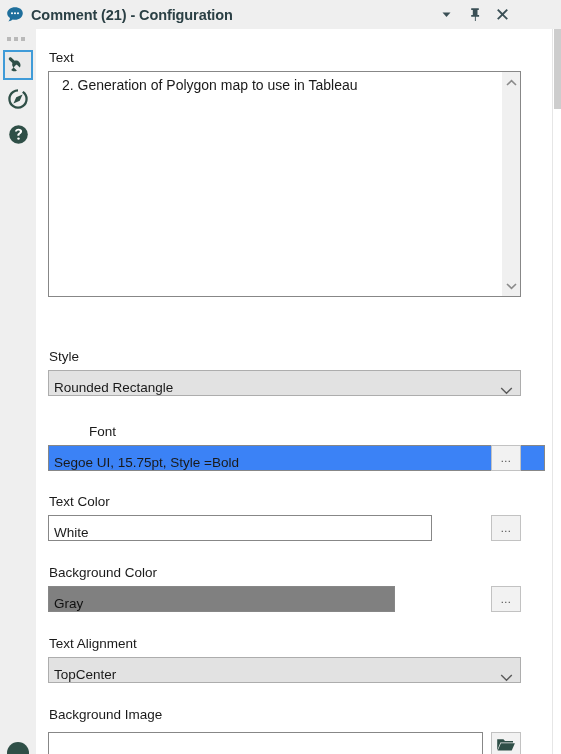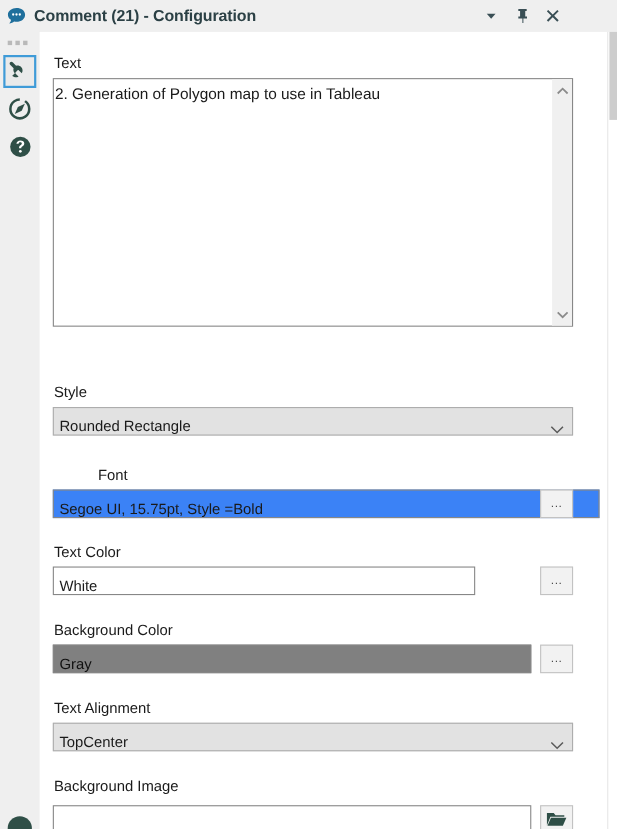--- a/index.html
+++ b/index.html
@@ -138,21 +138,21 @@
     left: 12px;
     top: 42px;
     width: 473px;
     height: 226px;
     border: 1px solid #878787;
     background: #ffffff;
     box-sizing: border-box;
   }
   .textbox-content {
     position: absolute;
-    left: 1px; top: 4px;
+    left: 13px; top: 4px;
     right: 19px;
     font-size: 14px;
     color: #1a1a1a;
     line-height: 19px;
     white-space: pre-wrap;
     word-break: break-word;
   }
   .vscroll {
     position: absolute;
     right: 0; top: 0;
@@ -196,21 +196,21 @@
   .row-input.plain {
     background: #3b82f6;
     width: 497px;
   }
   .row-input.white {
     background: #ffffff;
     width: 384px;
   }
   .row-input.gray-fill {
     background: #808080;
-    width: 435px;
+    width: 347px;
     color: #101010;
   }
   .combo-caret { color: #5a5a5a; display:flex; align-items:center; }
 
   .ellipsis-btn {
     position: absolute;
     width: 30px;
     height: 26px;
     box-sizing: border-box;
     background: #f2f2f2;

